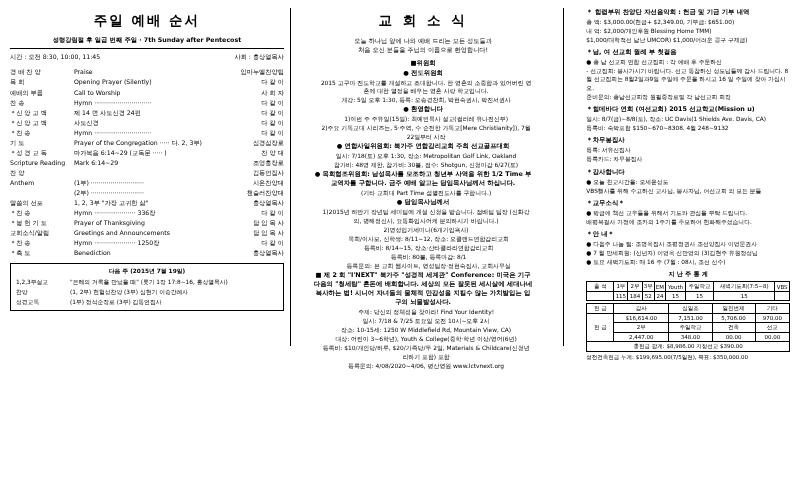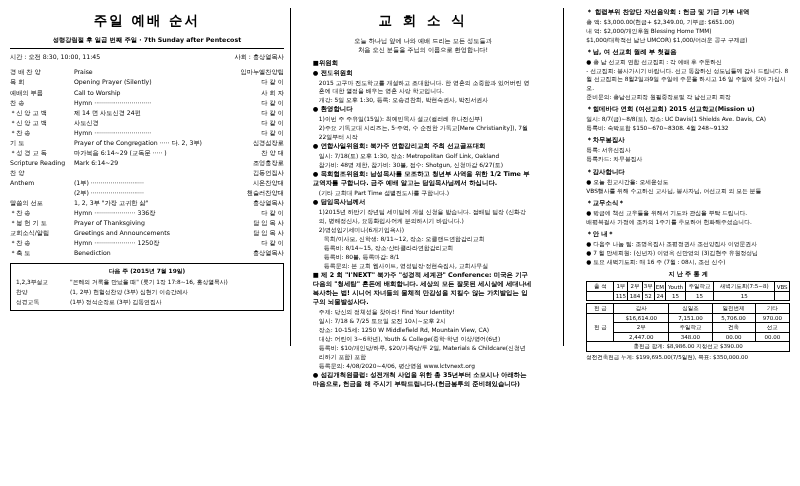--- a/index.html
+++ b/index.html
@@ -37,21 +37,21 @@
 
   .boxnote{
     border:1px solid #000;margin-top:5px;padding:3px 4px;font-size:5.8px;line-height:1.5;
   }
   .boxnote .bt{text-align:center;font-weight:bold;margin-bottom:2px;}
   .boxnote table{width:100%;border-collapse:collapse;font-size:5.8px;}
   .boxnote table td{padding:0.6px 1px;vertical-align:top;}
 
   
   .m-intro{font-size:6.2px;line-height:1.5;text-align:center;margin-bottom:4px;}
-  .sec{margin-bottom:19px;}
+  .sec{margin-bottom:19px;text-align:center;}
   .sec h4{font-size:6.4px;font-weight:bold;margin:0 0 1px 0;}
   .sec p{font-size:5.9px;line-height:1.45;margin:0 0 0.5px 0;}
   .ind{padding-left:6px;}
   .ind2{padding-left:11px;}
 
   
   .r-sec{margin-bottom:4px;}
   .r-sec h4{font-size:6.4px;font-weight:bold;margin:0 0 1px 0;}
   .r-sec p{font-size:5.8px;line-height:1.45;margin:0 0 0.5px 0;}
 
@@ -247,23 +247,20 @@
         <div>
           <h4>■ 제 2 회 "I'NEXT" 북가주 "성경적 세계관" Conference: 미국은 기구 다음의 "청세탐" 혼돈에 배회합니다. 세상의 모든 잘못된 세시살에 세대나네 복사하는 법! 시니어 자녀들의 물체적 만감성을 지킬수 않는 가치발입는 입구의 뇌물발성사다.</h4>
           <p class="ind">주제: 당신의 정체성을 찾아라! Find Your Identity!</p>
           <p class="ind">일시: 7/18 &amp; 7/25 토요일 오전 10시~오후 2시</p>
           <p class="ind">장소: 10-15세: 1250 W Middlefield Rd, Mountain View, CA)</p>
           <p class="ind">대상: 어린이 3~6학년), Youth &amp; College(중학·학년 이상/영어(6년)</p>
           <p class="ind">등록비: $10/개인당/하루, $20/가족당/두 2일, Materials &amp; Childcare(신청년 리하기 포함) 포함</p>
           <p class="ind">등록문의: 4/08/2020~4/06, 평산영원 www.lctvnext.org</p>
         </div>
 
-        <div>
-          <h4>● 섬김개척원클럽: 성전개척 사업을 위한 총 35년부터 소모시나 아래하는 마음으로, 헌금을 해 주시기 부탁드립니다.(헌금봉투의 준비해있습니다)</h4>
-        </div>
       </div>
     </div>
 
     <div class="col col-right">
 
       <div class="r-sec">
         <h4>＊ 힙렵부위 찬양단 자선음악회 : 헌금 및 기금 기부 내역</h4>
         <p>총  액: $3,000.00(헌금+ $2,349.00, 기부금: $651.00)</p>
         <p>내  역: $2,000/개인후원 Blessing Home TMM)</p>
         <p>        $1,000/대학적선 남난 UMCOR) $1,000/어려운 공구 구제금)</p>

